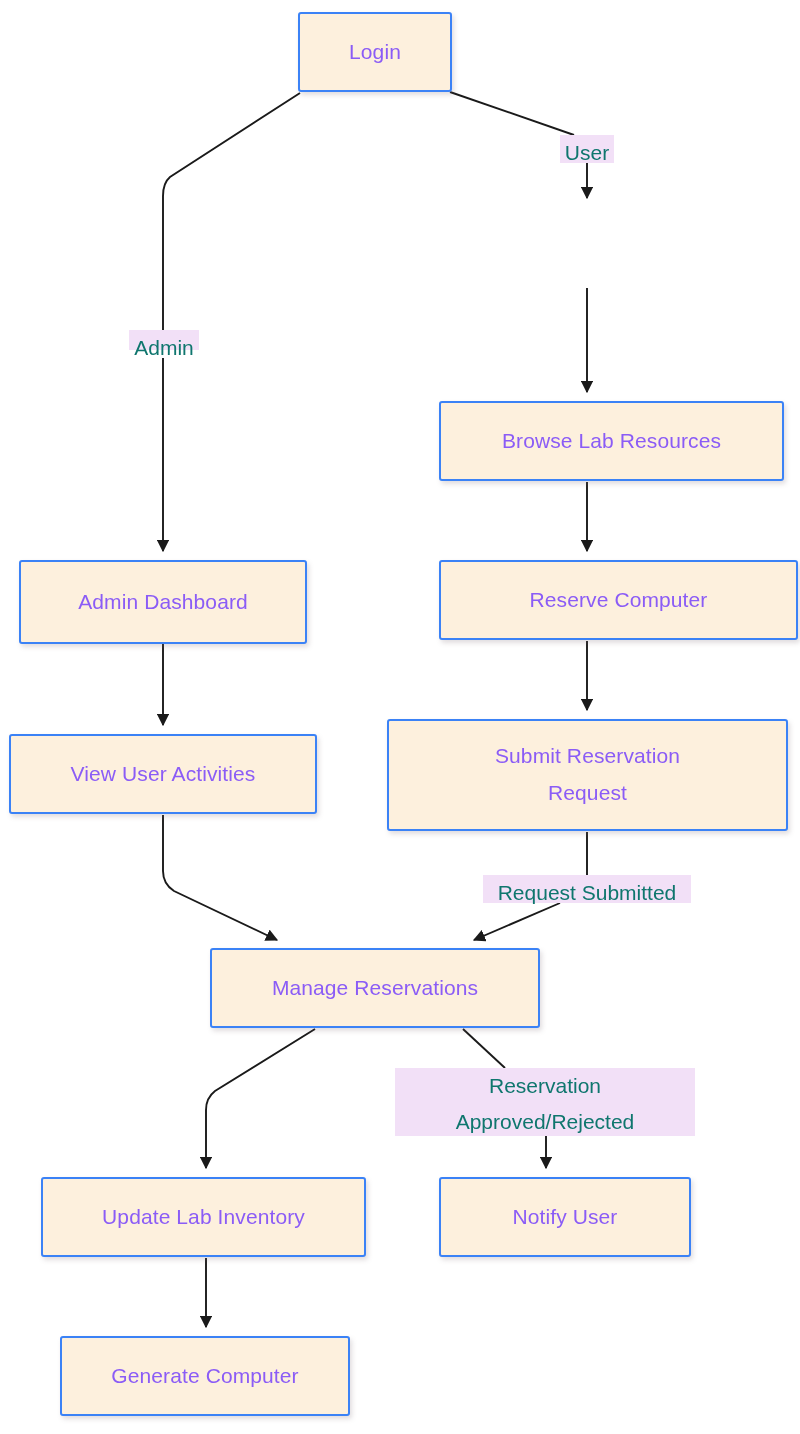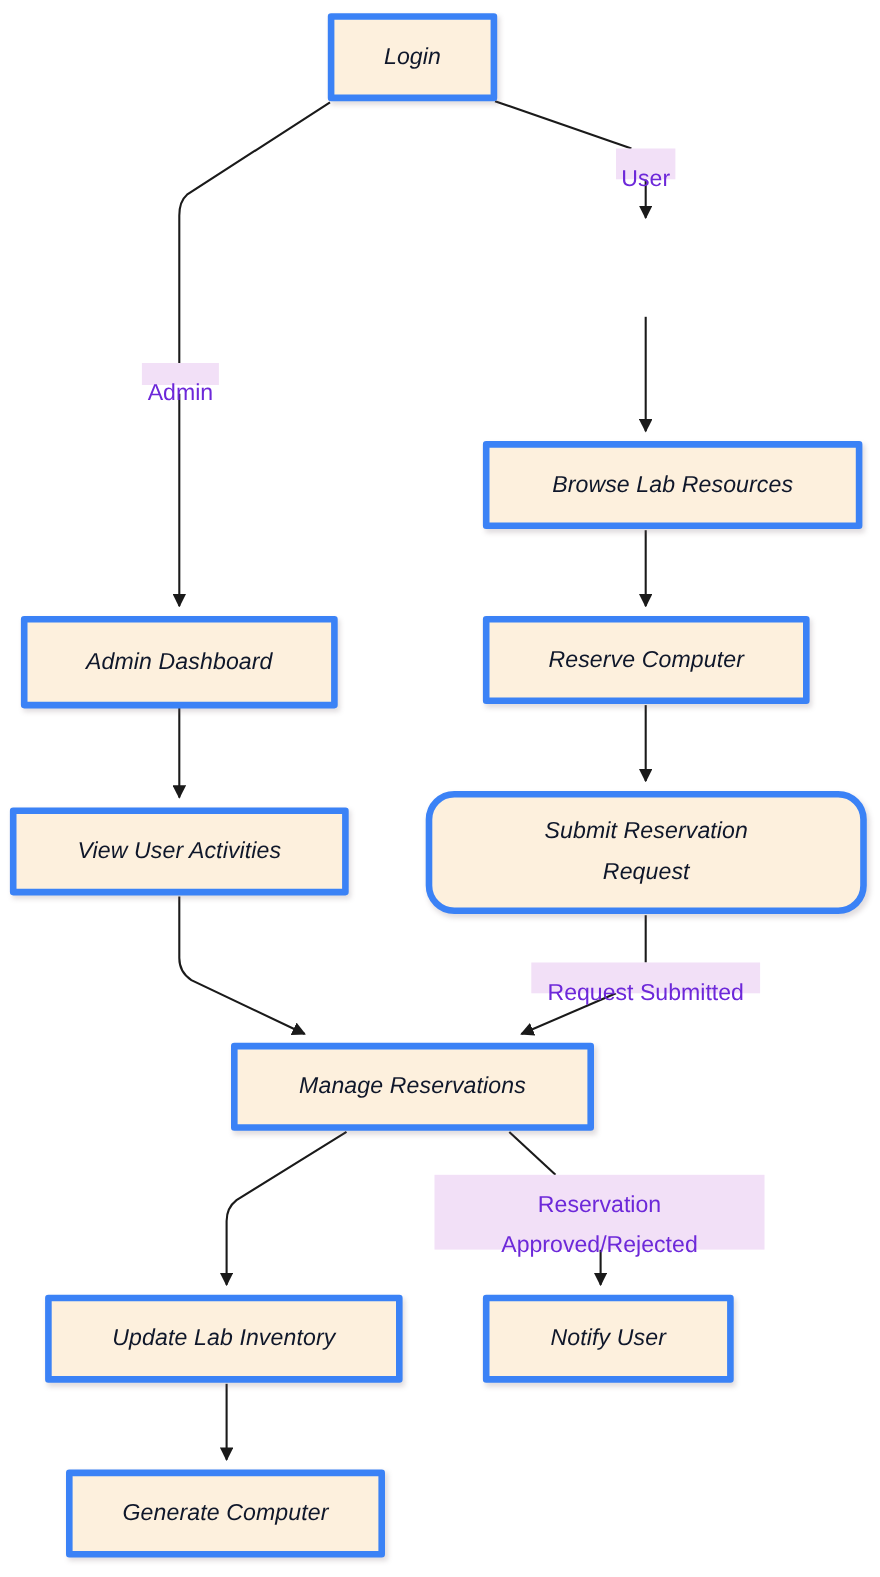--- a/index.html
+++ b/index.html
@@ -25,43 +25,42 @@
     left: 0;
     top: 0;
     width: 800px;
     height: 1434px;
     pointer-events: none;
   }
   .node {
     position: absolute;
     box-sizing: border-box;
     background: #fdf0dd;
-    border: 6px solid #3b82f6;
+    border: 2px solid #3b82f6;
     border-radius: 3px;
     box-shadow: 2px 3px 5px rgba(120,100,110,0.22);
     display: flex;
     align-items: center;
     justify-content: center;
     text-align: center;
-    color: #0f172a;
+    color: #8b5cf6;
     font-size: 21px;
     line-height: 1.75;
     letter-spacing: 0.1px;
     white-space: pre-line;
-    font-style: italic;
   }
   .edge-label {
     position: absolute;
     background: #f2e0f7;
-    color: #6d28d9;
+    color: #0f766e;
     font-size: 21px;
     line-height: 1.72;
     text-align: center;
     white-space: pre-line;
-    padding: 10px 2px;
+    padding: 0 2px;
     box-sizing: border-box;
   }
 </style>
 </head>
 <body>
 
 <div id="diagram">
 
   <svg class="edges" viewBox="0 0 800 1434" width="800" height="1434" xmlns="http://www.w3.org/2000/svg">
     <defs>
@@ -97,34 +96,34 @@
 
       <path d="M 206 1258 L 206 1327" marker-end="url(#arrow)"></path>
     </g>
   </svg>
 
   <div class="node" style="left:298px; top:12px; width:154px; height:80px;">Login</div>
 
 
   <div class="node" style="left:415px; top:401px; width:345px; height:80px;margin-left:24px;">Browse Lab Resources</div>
 
-  <div class="node" style="left:439px; top:560px; width:297px; height:80px;">Reserve Computer</div>
+  <div class="node" style="left:439px; top:560px; width:359px; height:80px;">Reserve Computer</div>
 
-  <div class="node" style="left:387px; top:719px; width:401px; height:112px;border-radius:26px;">Submit Reservation
+  <div class="node" style="left:387px; top:719px; width:401px; height:112px;">Submit Reservation
 Request</div>
 
   <div class="node" style="left:19px; top:560px; width:288px; height:84px;">Admin Dashboard</div>
 
   <div class="node" style="left:9px; top:734px; width:308px; height:80px;">View User Activities</div>
 
   <div class="node" style="left:210px; top:948px; width:330px; height:80px;">Manage Reservations</div>
 
   <div class="node" style="left:41px; top:1177px; width:325px; height:80px;">Update Lab Inventory</div>
 
-  <div class="node" style="left:439px; top:1177px; width:228px; height:80px;">Notify User</div>
+  <div class="node" style="left:439px; top:1177px; width:252px; height:80px;">Notify User</div>
 
   <div class="node" style="left:60px; top:1336px; width:290px; height:80px;">Generate Computer</div>
 
   <div class="edge-label" style="left:560px; top:135px; width:54px; height:28px;">User</div>
 
   <div class="edge-label" style="left:129px; top:330px; width:70px; height:20px;">Admin</div>
 
   <div class="edge-label" style="left:483px; top:875px; width:208px; height:28px;">Request Submitted</div>
 
   <div class="edge-label" style="left:395px; top:1068px; width:300px; height:68px;">Reservation

